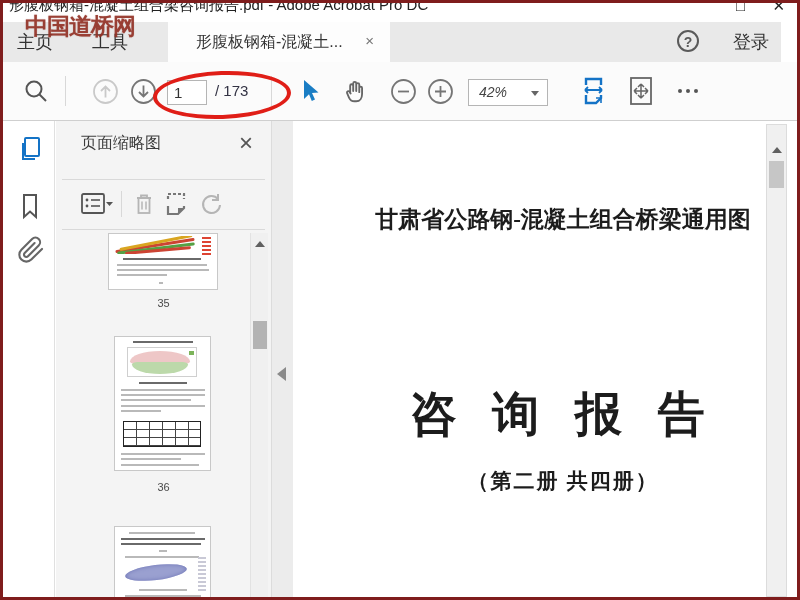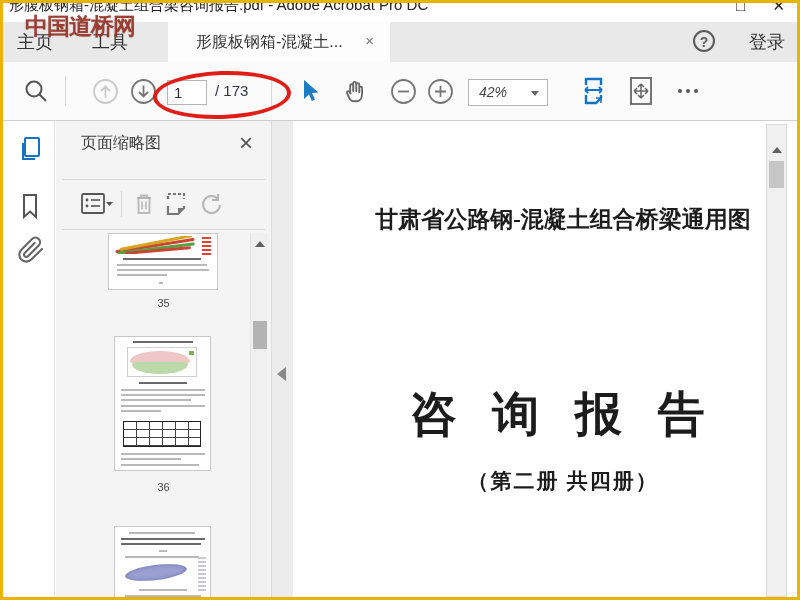--- a/index.html
+++ b/index.html
@@ -1,34 +1,34 @@
 <!DOCTYPE html>
 <html><head>
 <meta charset="utf-8">
 <style>
   * { margin:0; padding:0; box-sizing:border-box; }
   body { font-family:"Liberation Sans", sans-serif; background:#888; }
-  .frame { position:relative; width:800px; height:600px; border:3px solid #eab308;
+  .frame { position:relative; width:800px; height:600px; border:3px solid #7f1d1d;
            background:#fff; overflow:hidden; }
   .abs { position:absolute; }
 
   
   .titlebar { position:absolute; left:0; top:0; right:0; height:19px; background:#fff; overflow:hidden; }
   .titlebar .title { position:absolute; left:6px; top:-7px; font-size:15px; color:#222; white-space:nowrap; }
   .winbtn { position:absolute; top:-6px; font-size:15px; color:#222; }
   .winbtn.min { right:52px; }
   .winbtn.close { right:12px; }
 
   
   .stamp { position:absolute; left:1px; top:8px; z-index:90;
            font-family:"Liberation Serif", serif; font-weight:bold; font-size:23px;
            color:rgba(146,48,37,.85); letter-spacing:-1px; text-shadow:0 0 1px rgba(146,48,37,.5);margin-left:21px; }
 
   
-  .tabbar { position:absolute; left:0; top:19px; right:0; height:40px; background:#e9e9e9; }
+  .tabbar { position:absolute; left:0; top:19px; right:16px; height:40px; background:#e9e9e9; }
   .tab-simple { position:absolute; top:0; height:40px; line-height:40px; font-size:18px; color:#333; cursor:default; }
   .tab-home { left:14px; }
   .tab-tools { left:89px; }
   .doc-tab { position:absolute; left:165px; top:0; width:222px; height:40px; background:#fdfdfd; }
   .doc-tab .label { position:absolute; left:28px; top:0; height:40px; line-height:40px; font-size:16px; color:#333; white-space:nowrap; }
   .doc-tab .tclose { position:absolute; right:16px; top:10px; font-size:15px; color:#777; }
   .help-circle { position:absolute; right:82px; top:8px; width:22px; height:22px; border:2px solid #5a5a5a;
                  border-radius:50%; text-align:center; line-height:20px; font-size:14px; font-weight:bold; color:#5a5a5a; }
   .signin { position:absolute; right:12px; top:0; height:40px; line-height:40px; font-size:18px; color:#333; }
 

